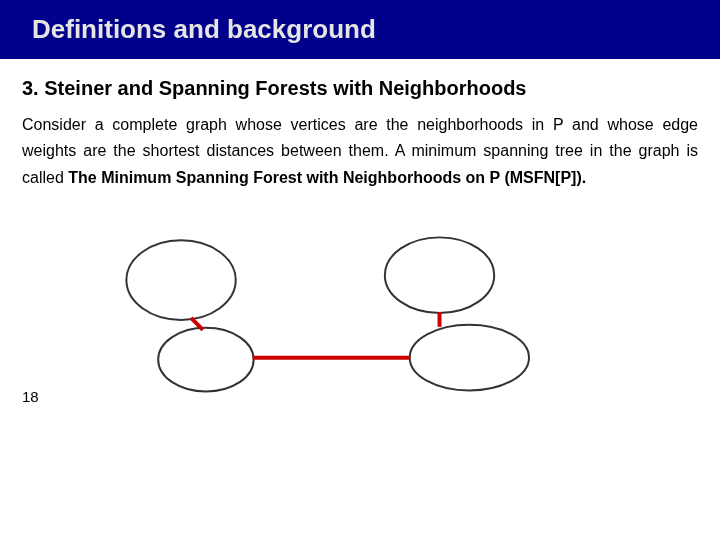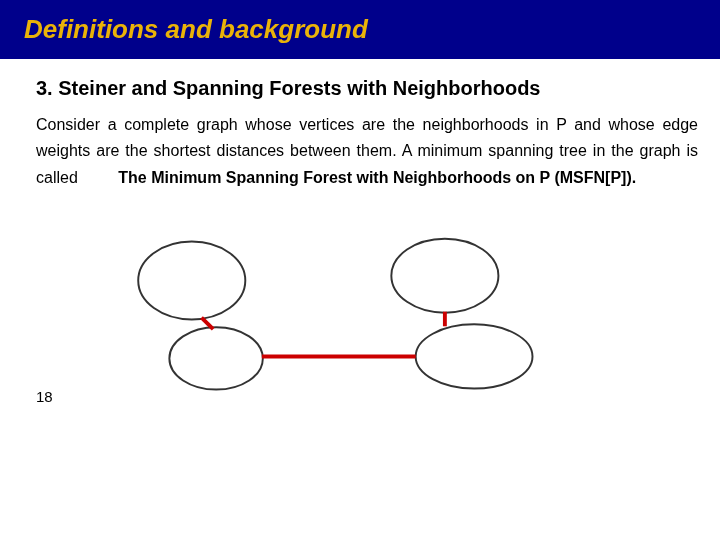--- a/index.html
+++ b/index.html
@@ -6,48 +6,46 @@
     body {
       width: 720px;
       height: 540px;
       font-family: Arial, sans-serif;
       background: #fff;
       overflow: hidden;
     }
 
     .header {
       background: #00008B;
-      color: #eab308;
-      padding: 14px 24px;
+      color: #e5e5e5;
+      padding: 14px 32px;
       font-size: 26px;
       font-weight: bold;
-      font-style: italic;
     }
 
     .content {
-      padding: 18px 22px 10px 36px;
+      padding: 18px 22px 10px 22px;
     }
 
     .section-title {
       font-size: 20px;
       font-weight: bold;
       margin-bottom: 12px;
       color: #000;
     }
 
     .body-text {
       font-size: 16px;
       color: #000;
       line-height: 1.65;
       text-align: justify;
     }
 
     .body-text .highlight {
       font-weight: bold;
-      margin-left: 36px;
     }
 
     .diagram-area {
       position: relative;
       width: 100%;
       height: 210px;
       margin-top: 4px;
     }
 
     .page-number {

